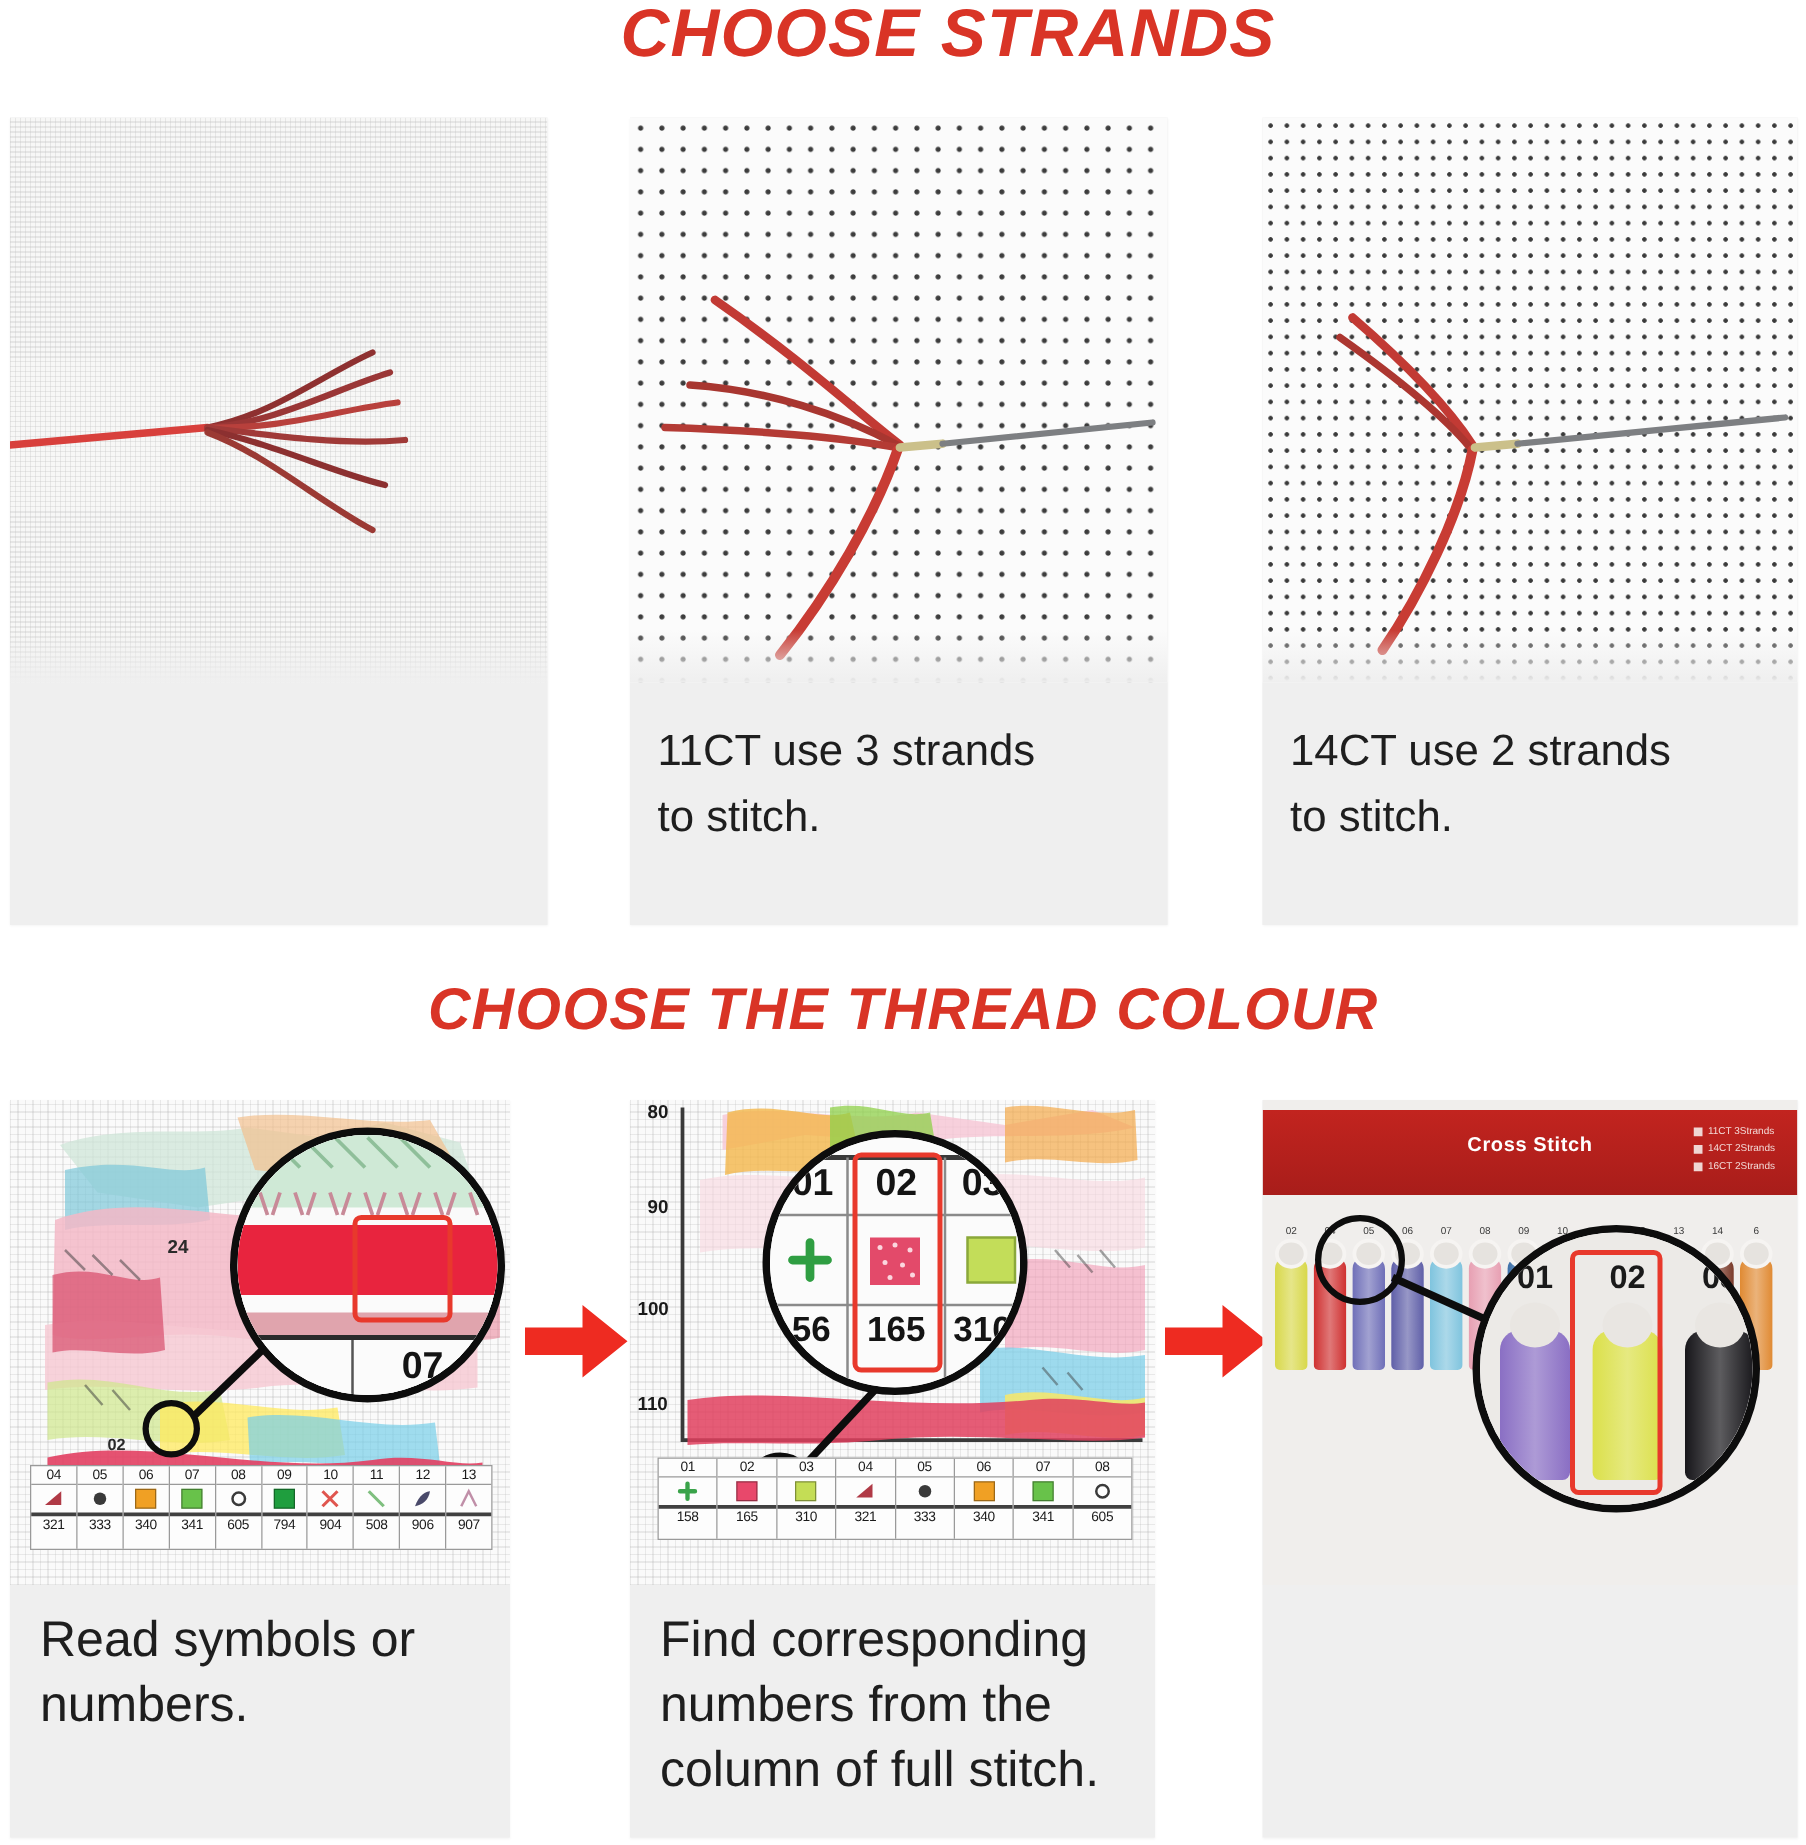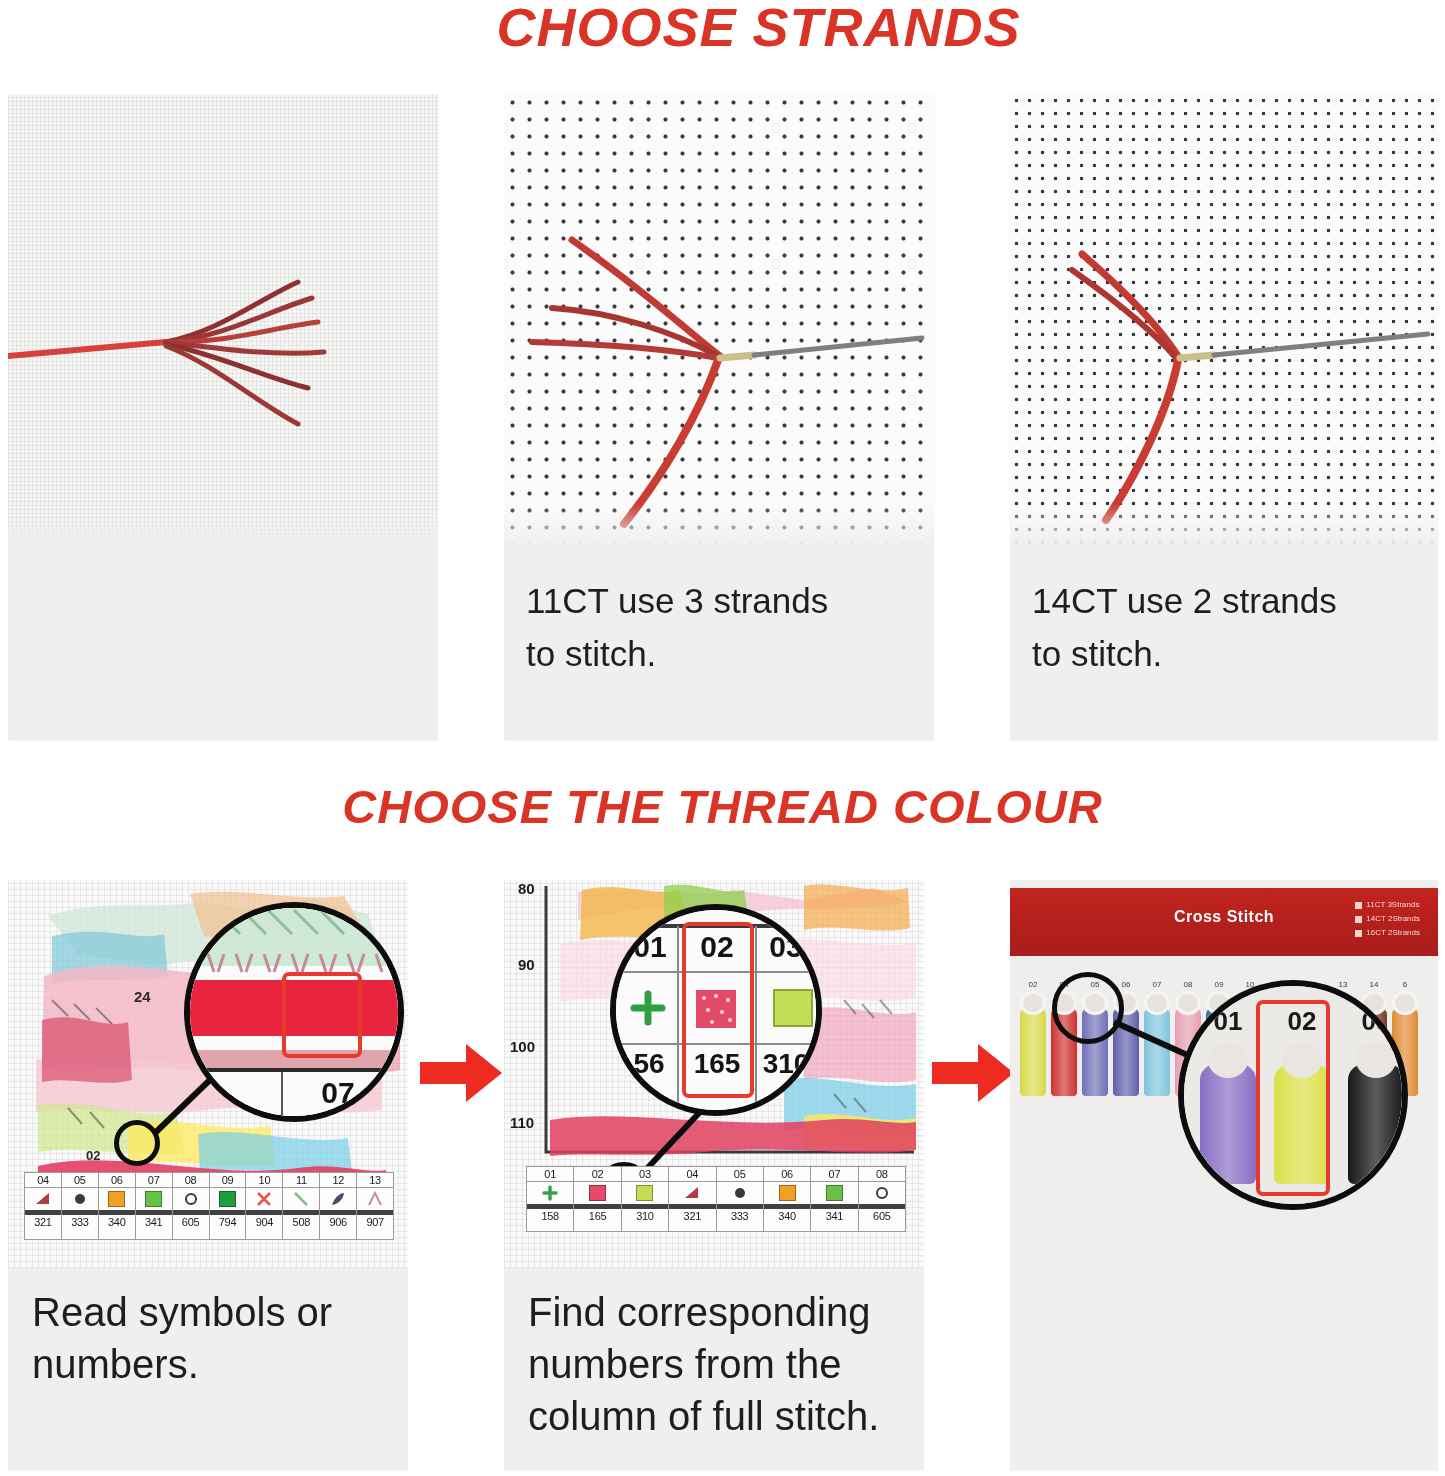--- a/index.html
+++ b/index.html
@@ -143,21 +143,21 @@
   .legend-col:last-child { border-right: none; }
   .lg-num, .lg-code {
     font-size: 11px;
     line-height: 14px;
     text-align: center;
     color: #1a1a1a;
     font-family: "Liberation Sans", sans-serif;
     letter-spacing: -.3px;
   }
   .lg-num { border-bottom: 1px solid #9a9a9a; }
-  .lg-code { border-top: 5px solid #404040; }
+  .lg-code { border-top: 3px solid #404040; }
   .lg-sym {
     height: 22px;
     display: flex; align-items: center; justify-content: center;
   }
   .sw { width: 15px; height: 14px; border: 1px solid rgba(0,0,0,.35); }
 
   
   .lens {
     position: absolute;
     border-radius: 50%;

